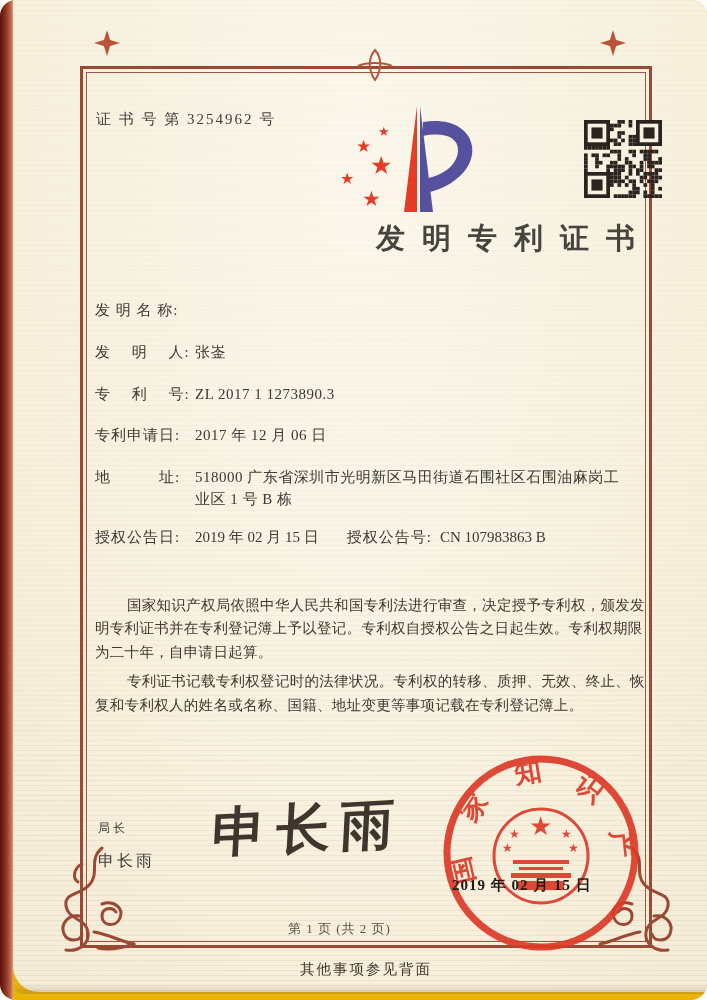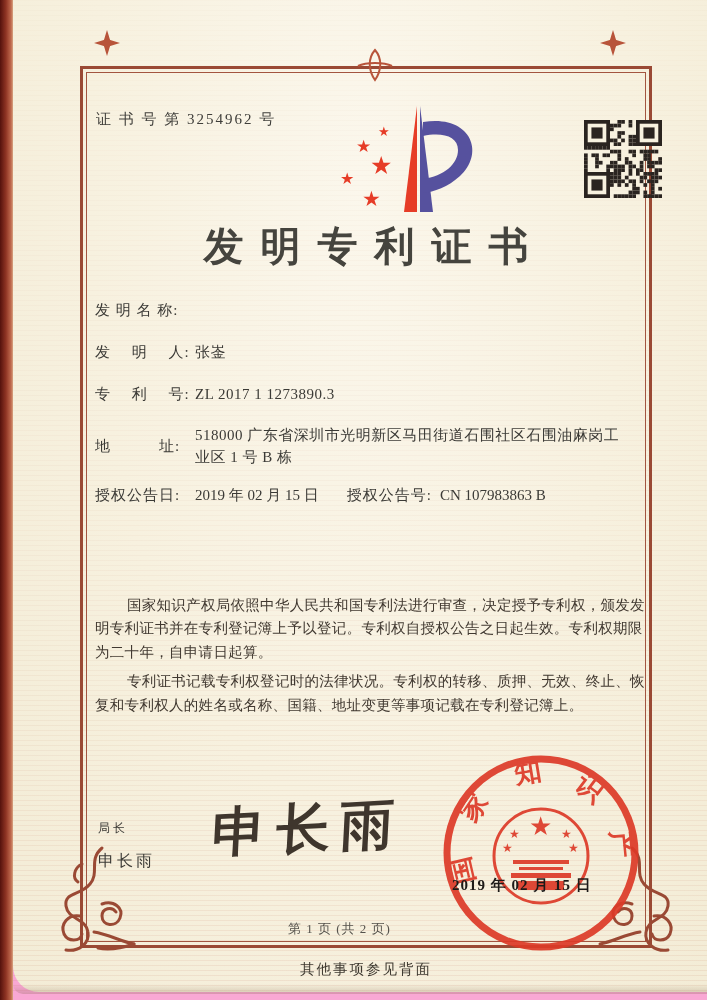--- a/index.html
+++ b/index.html
@@ -1,17 +1,17 @@
 <!DOCTYPE html>
 <html><head>
 <meta charset="utf-8">
 <style>
   * { margin:0; padding:0; box-sizing:border-box; }
   body { background:#fdfdfb; font-family:"Liberation Serif","DejaVu Serif",serif; }
-  .page { position:relative; width:707px; height:1000px; overflow:hidden; background:#f9a8d4; }
+  .page { position:relative; width:707px; height:1000px; overflow:hidden; background:#eab308;border-radius:16px; }
 
   .spine { position:absolute; left:0; top:0; width:13px; height:100%;
     background:linear-gradient(90deg,#54110c 0%,#8e3323 45%,#c06a4e 85%,#d8a583 100%); }
   .sheet { position:absolute; left:13px; top:0; right:0; height:992px;
     background:radial-gradient(ellipse at 50% 18%, #fbf7ec 0%, #f7f1df 55%, #f3ecd6 100%);
     border-bottom-left-radius:26px; }
   .sheet-edge { position:absolute; left:13px; right:0; top:984px; height:10px;
     background:linear-gradient(180deg, rgba(0,0,0,0) 0%, rgba(120,90,60,0.25) 100%);
     border-bottom-left-radius:26px; }
   .texture { position:absolute; left:13px; top:0; right:0; height:992px; pointer-events:none;
@@ -23,25 +23,25 @@
     border:3px solid #9a4934; }
   .frame::after { content:""; position:absolute; inset:3px; border:1px solid #a35540; }
 
   .ornament { position:absolute; pointer-events:none; }
 
   .cert-no { position:absolute; left:96px; top:110px; font-size:15px; letter-spacing:2px; color:#3f3e3a; }
 
   .logo { position:absolute; left:320px; top:100px; }
   .qr { position:absolute; left:584px; top:120px; width:78px; height:78px; }
 
-  .title { position:absolute; left:80px; top:219px; width:572px; text-align:center;
-    font-size:40px; font-weight:bold; color:#45443e; letter-spacing:17px; text-indent:17px; }
+  .title { position:absolute; left:80px; top:219px; width:572px; text-align:right;
+    font-size:29px; font-weight:bold; color:#45443e; letter-spacing:17px; text-indent:17px; }
 
   .fields { position:absolute; left:95px; top:300px; width:548px; font-size:15px; color:#3b3a36; }
-  .row { display:flex; align-items:center; margin-bottom:20px; line-height:1.45; }
+  .row { display:flex; align-items:flex-start; margin-bottom:20px; line-height:1.45; }
   .row .lbl { flex:0 0 100px; white-space:nowrap; letter-spacing:1px; }
   .row .val { flex:1; letter-spacing:0.5px; }
   .row-grant { margin-top:10px; }
   .grant-group2 { display:flex; margin-left:28px; }
   .grant-group2 .lbl { flex:0 0 auto; margin-right:8px; }
 
   .paras { position:absolute; left:95px; top:594px; width:550px; font-size:14.5px;
     line-height:1.62; color:#403830; }
   .paras p { text-indent:2.2em; margin-bottom:6px; letter-spacing:0.3px; }
 
@@ -282,20 +282,24 @@
       <span class="lbl">发 明 名 称:</span>
     </div>
     <div class="row">
       <span class="lbl">发　 明　 人:</span>
       <span class="val">张崟</span>
     </div>
     <div class="row">
       <span class="lbl">专　 利　 号:</span>
       <span class="val">ZL 2017 1 1273890.3</span>
     </div>
+    <div class="row">
+      <span class="lbl">专利申请日:</span>
+      <span class="val">2017 年 12 月 06 日</span>
+    </div>
     <div class="row" style="margin-bottom:16px">
       <span class="lbl">地　　　址:</span>
       <span class="val" style="max-width:430px">518000 广东省深圳市光明新区马田街道石围社区石围油麻岗工业区 1 号 B 栋</span>
     </div>
     <div class="row row-grant">
       <span class="lbl">授权公告日:</span>
       <span>2019 年 02 月 15 日</span>
       <span class="grant-group2">
         <span class="lbl">授权公告号:</span>
         <span>CN 107983863 B</span>

